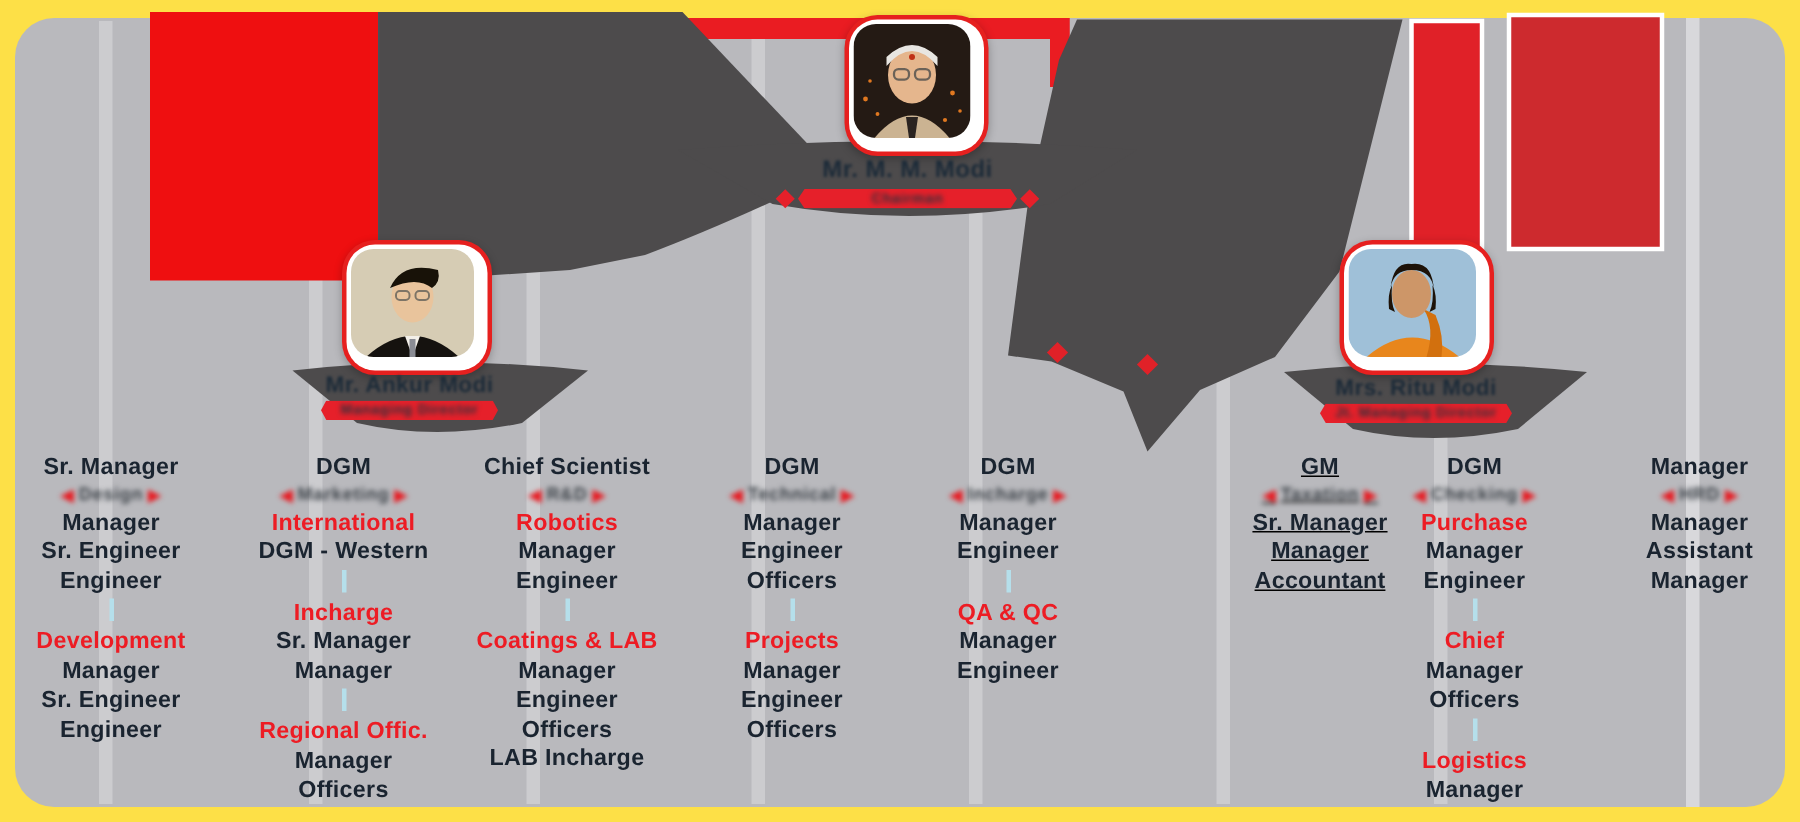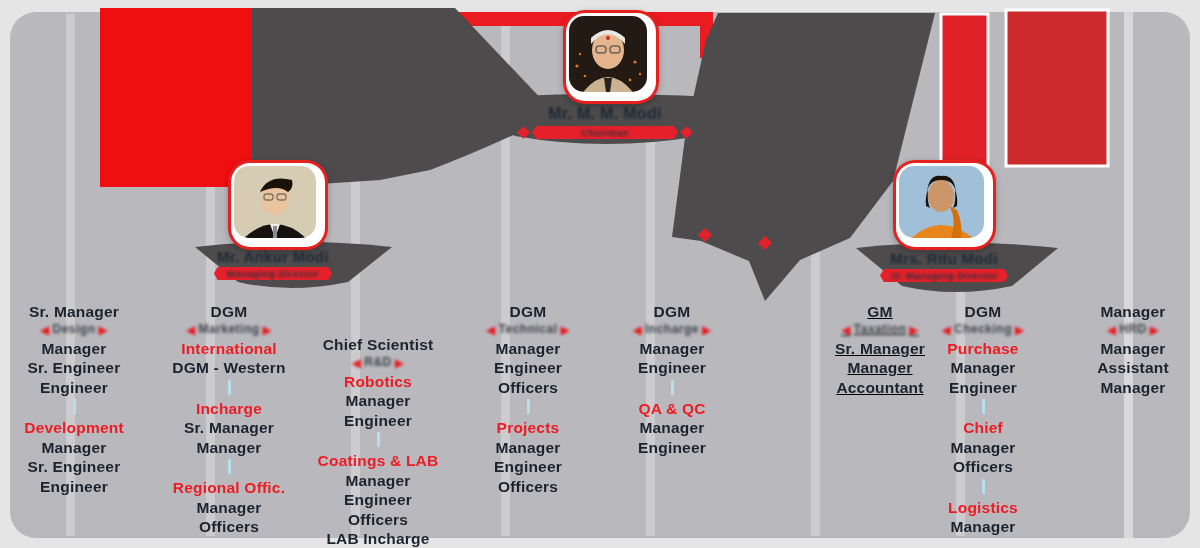--- a/index.html
+++ b/index.html
@@ -1,16 +1,16 @@
 <!DOCTYPE html>
 <html><head>
 <meta charset="utf-8">
 <style>
   html,body{margin:0;padding:0;background:#fff;}
-  .stage{position:relative;width:1200px;height:548px;background:#e5e5e5;overflow:hidden;
+  .stage{position:relative;width:1200px;height:548px;background:#fde047;overflow:hidden;
          font-family:"Liberation Sans","DejaVu Sans",sans-serif;}
   .bgsvg{position:absolute;left:0;top:0;}
 
   
   .photo{position:absolute;border-radius:22px;background:#e6201f;padding:3px;box-shadow:0 2px 6px rgba(0,0,0,.25);}
   .photo .inner{background:#fff;border-radius:19px;padding:3px;width:100%;height:100%;box-sizing:border-box;}
   .photo svg{display:block;border-radius:15px;}
 
   
   .pname{position:absolute;text-align:center;font-weight:bold;color:#1b2a38;
@@ -165,21 +165,21 @@
         </div>
         <div class="item red">International</div>
         <div class="item dark">DGM - Western</div>
         <div class="item red gap">Incharge</div>
         <div class="item dark">Sr. Manager</div>
         <div class="item dark">Manager</div>
         <div class="item red gap">Regional Offic.</div>
         <div class="item dark">Manager</div>
         <div class="item dark">Officers</div>
       </div>
-      <div class="col" style="left: 290px; margin-top: 33px;">
+      <div class="col" style="left: 290px;">
         <div class="item dark">Chief Scientist</div>
         <div class="item redacted">
           <span class="ar">◀</span>
           <span class="rt">R&amp;D</span>
           <span class="ar">▶</span>
         </div>
         <div class="item red">Robotics</div>
         <div class="item dark">Manager</div>
         <div class="item dark">Engineer</div>
         <div class="item red gap">Coatings &amp; LAB</div>

